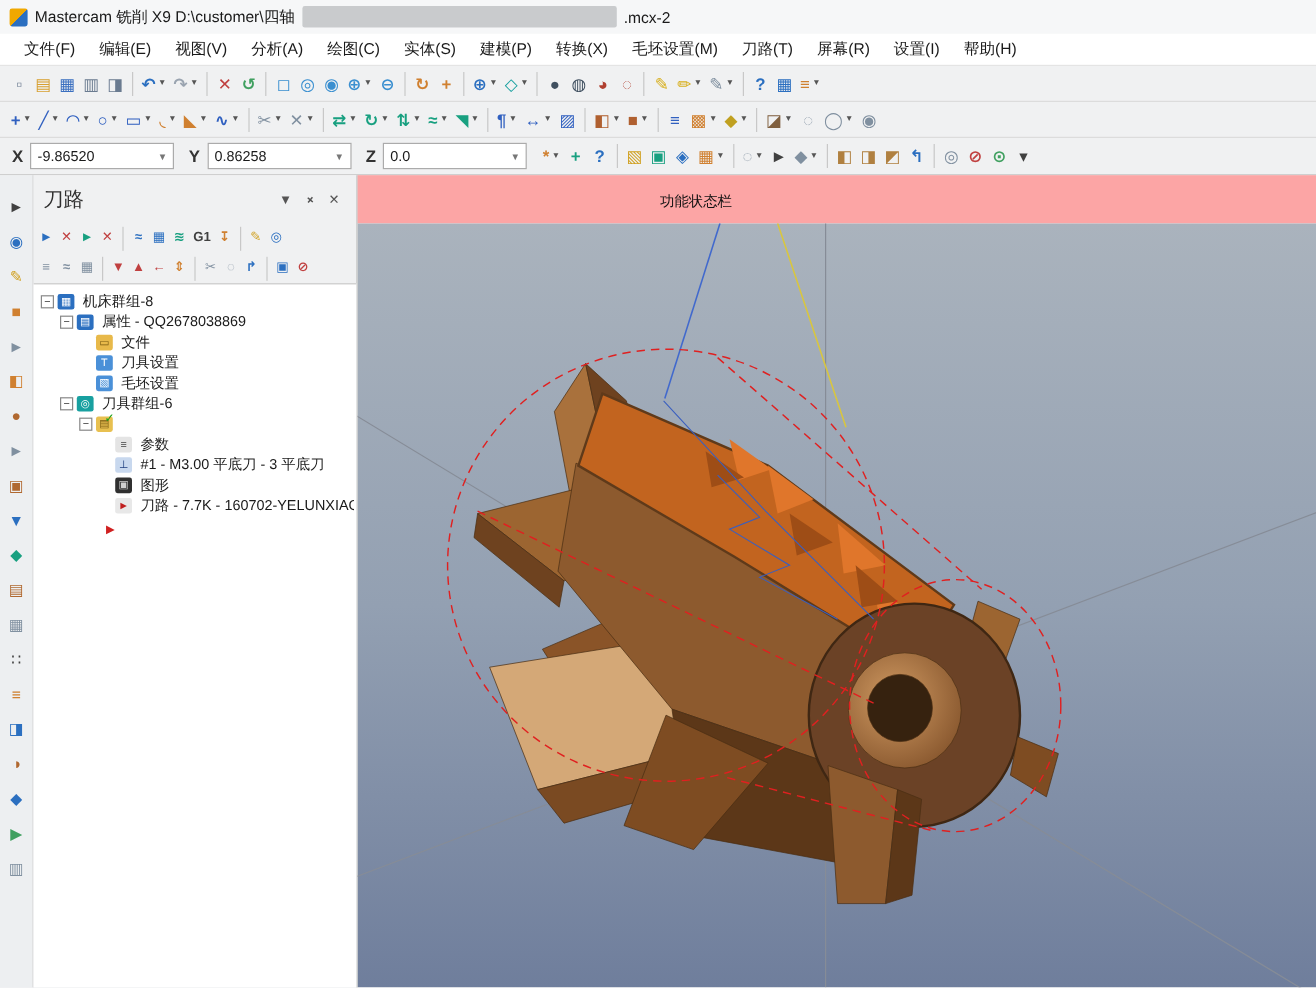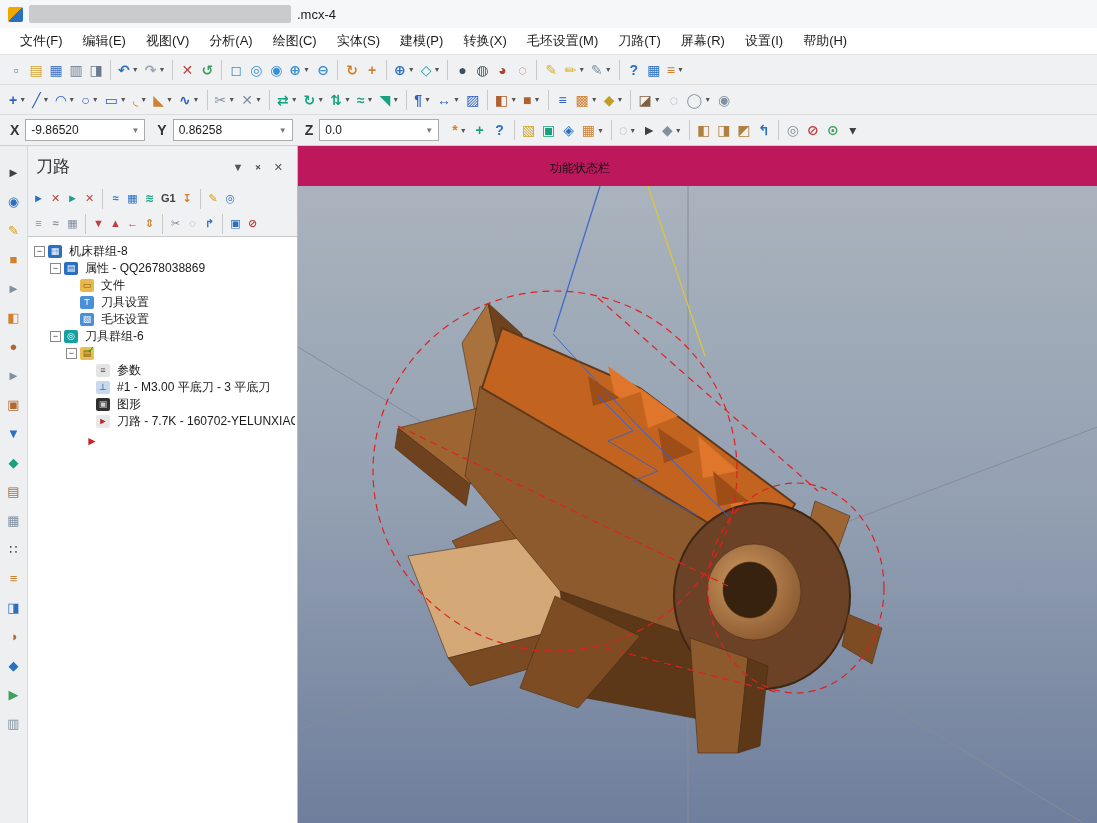--- a/index.html
+++ b/index.html
@@ -45,31 +45,32 @@
   .exp { width:11px; height:11px; border:1px solid #888; background:#fff; color:#333; font-size:9px; display:inline-flex; align-items:center; justify-content:center; margin-right:3px; flex:none; line-height:1; }
   .exp.hidden { visibility:hidden; }
   .ticon { width:14px; height:13px; border-radius:2px; font-size:9px; display:inline-flex; align-items:center; justify-content:center; margin-right:4px; flex:none; line-height:1; }
   .check { color:#18a018; font-weight:bold; font-size:10px; margin:0 2px 0 -11px; position:relative; top:-4px; }
   .tlabel { padding:0 3px; overflow:hidden; text-overflow:clip; }
   .tlabel.sel { border:1px solid #777; }
   .insert-row { margin-top:2px; }
   .insert-marker { color:#d02020; font-size:12px; margin-left:56px; }
   
   .viewport-col { flex:1; display:flex; flex-direction:column; min-width:0; }
-  .band { height:40px; position:relative; background:#be185d; flex:none; }
+  .band { height:40px; position:relative; background:#fca5a5; flex:none; }
   .band-label { position:absolute; left:252px; top:14px; font-size:12px; color:#111; }
   svg.viewport { display:block; }
 </style>
 </head>
 <body>
 
 <div class="titlebar">
   <span class="app-logo"></span>
+  <span>Mastercam 铣削 X9  D:\customer\四轴</span>
   <span class="redacted"></span>
-  <span>.mcx-4</span>
+  <span>.mcx-2</span>
 </div>
 
 <div class="menubar">
     <span class="menu-item">文件(F)</span>
     <span class="menu-item">编辑(E)</span>
     <span class="menu-item">视图(V)</span>
     <span class="menu-item">分析(A)</span>
     <span class="menu-item">绘图(C)</span>
     <span class="menu-item">实体(S)</span>
     <span class="menu-item">建模(P)</span>

